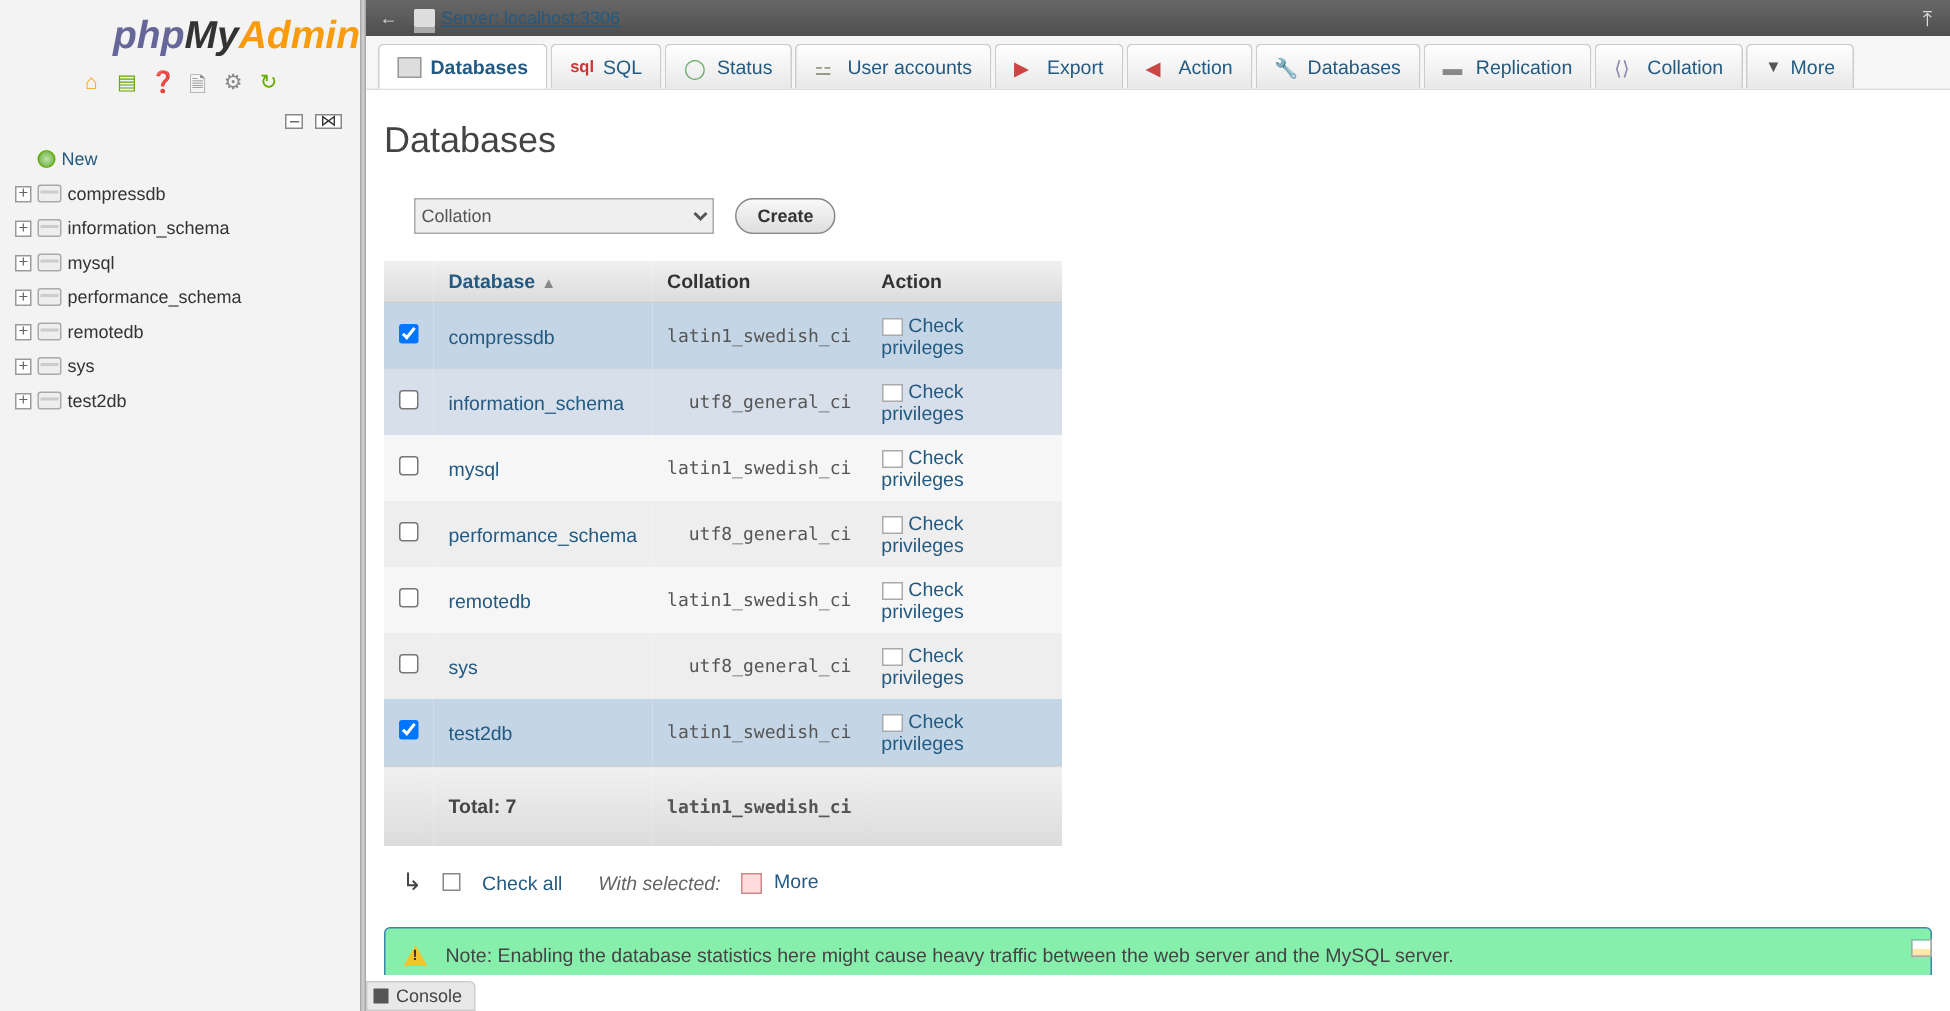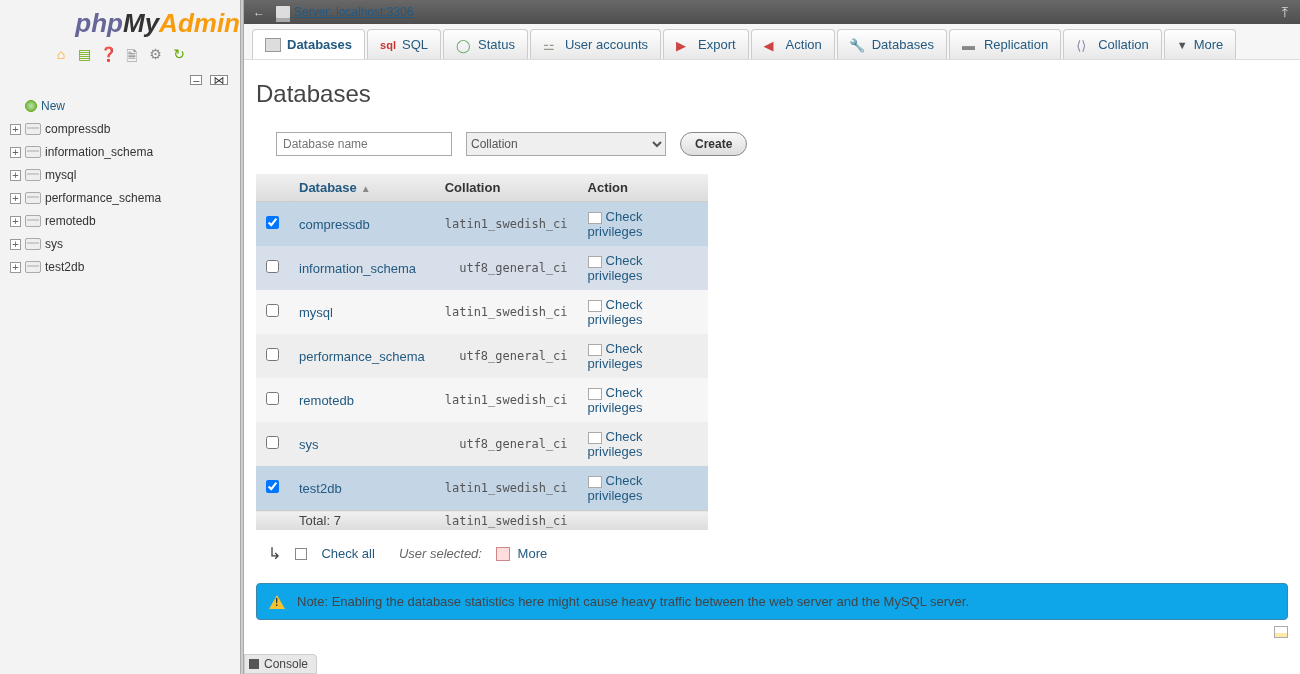--- a/index.html
+++ b/index.html
@@ -82,30 +82,30 @@
 #db-table th { background: linear-gradient(#f0f0f0, #dcdcdc); border-bottom: 1px solid #ccc; padding: 6px 10px; text-align: left; font-weight: bold; color: #333; font-size: 13px; }
 #db-table th a { color: #235a81; }
 #db-table th .sort { font-size: 10px; color: #888; margin-left: 4px; }
 #db-table td { padding: 7px 10px; font-size: 13px; }
 #db-table tr.odd td { background: #f6f6f6; }
 #db-table tr.even td { background: #eee; }
 #db-table tr.sel td { background: #c4d5e6; }
 #db-table tr.hov td { background: #d6dfea; }
 #db-table td.coll { font-family: monospace; font-size: 12px; color: #555; text-align: right; }
 #db-table td.action .mini-icon { display: inline-block; width: 14px; height: 12px; border: 1px solid #aaa; background: #fff; margin-right: 4px; vertical-align: middle; }
-#db-table tfoot td { background: linear-gradient(#f0f0f0,#dcdcdc); font-weight: normal; padding: 2px 10px; border-top: 1px solid #ccc; }
+#db-table tfoot td { background: linear-gradient(#f0f0f0,#dcdcdc); font-weight: bold; padding: 19px 10px; border-top: 1px solid #ccc; }
 #db-table tfoot td.coll { font-family: monospace; font-size: 12px; }
 
 #bulk-row { display: flex; align-items: center; gap: 14px; padding-left: 12px; margin-bottom: 20px; font-size: 13px; }
 #bulk-row .arrow { font-size: 16px; }
 #bulk-row .cbx { width: 12px; height: 12px; border: 1px solid #888; display: inline-block; background: #fff; }
 #bulk-row .with { color: #666; font-style: italic; margin-left: 10px; }
 #bulk-row .drop-icon { display: inline-block; width: 14px; height: 14px; background: #fdd; border: 1px solid #c88; margin-right: 4px; vertical-align: middle; }
 
-#notice { border: 1px solid #3a87ad; background: #0ea5e9; border-radius: 4px; padding: 10px 12px; margin-bottom: 14px; display: flex; align-items: center; font-size: 13px; }
+#notice { border: 1px solid #3a87ad; background: #86efac; border-radius: 4px; padding: 10px 12px; margin-bottom: 14px; display: flex; align-items: center; font-size: 13px; }
 #notice .warn { display: inline-block; width: 0; height: 0; border-left: 8px solid transparent; border-right: 8px solid transparent; border-bottom: 14px solid #f4c430; margin-right: 12px; position: relative; }
 #notice .warn::after { content: '!'; position: absolute; left: -2px; top: 2px; font-size: 10px; font-weight: bold; color: #333; }
 
 #mini-toggle { position: absolute; right: 12px; bottom: 36px; width: 14px; height: 12px; border: 1px solid #aaa; background: linear-gradient(#fff 60%, #ffe9a8 60%); cursor: pointer; }
 
 #console-tab { position: absolute; left: 0; bottom: 0; height: 20px; padding: 0 8px 0 4px; background: #e8e8e8; border: 1px solid #ccc; border-radius: 0 4px 0 0; display: flex; align-items: center; font-size: 12px; cursor: pointer; }
 #console-tab .sq { width: 10px; height: 10px; background: #555; margin-right: 5px; }
 </style>
 </head>
 <body>
@@ -223,21 +223,20 @@
         <span class="chev">▼</span>
         <span>More</span>
       </div>
     </div>
 
   <div id="content">
     <h2 id="page-title">Databases</h2>
 
     <div id="create-sec">
       <div id="create-row">
-        <input type="text" placeholder="Database name" style="">
         <select>
           <option>Collation</option>
         </select>
         <button>Create</button>
       </div>
     </div>
 
     <table id="db-table">
       <thead>
           <tr>
@@ -298,21 +297,21 @@
         <td class="coll">latin1_swedish_ci</td>
         <td></td>
       </tr>
         </tfoot>
     </table>
 
     <div id="bulk-row">
       <span class="arrow">↳</span>
       <span class="cbx"></span>
       <a>Check all</a>
-      <span class="with">User selected:</span>
+      <span class="with">With selected:</span>
       <span>
         <span class="drop-icon"></span>
         <a>More</a>
       </span>
     </div>
 
     <div id="notice">
       <span class="warn"></span>
       <span>Note: Enabling the database statistics here might cause heavy traffic between the web server and the MySQL server.</span>
     </div>

